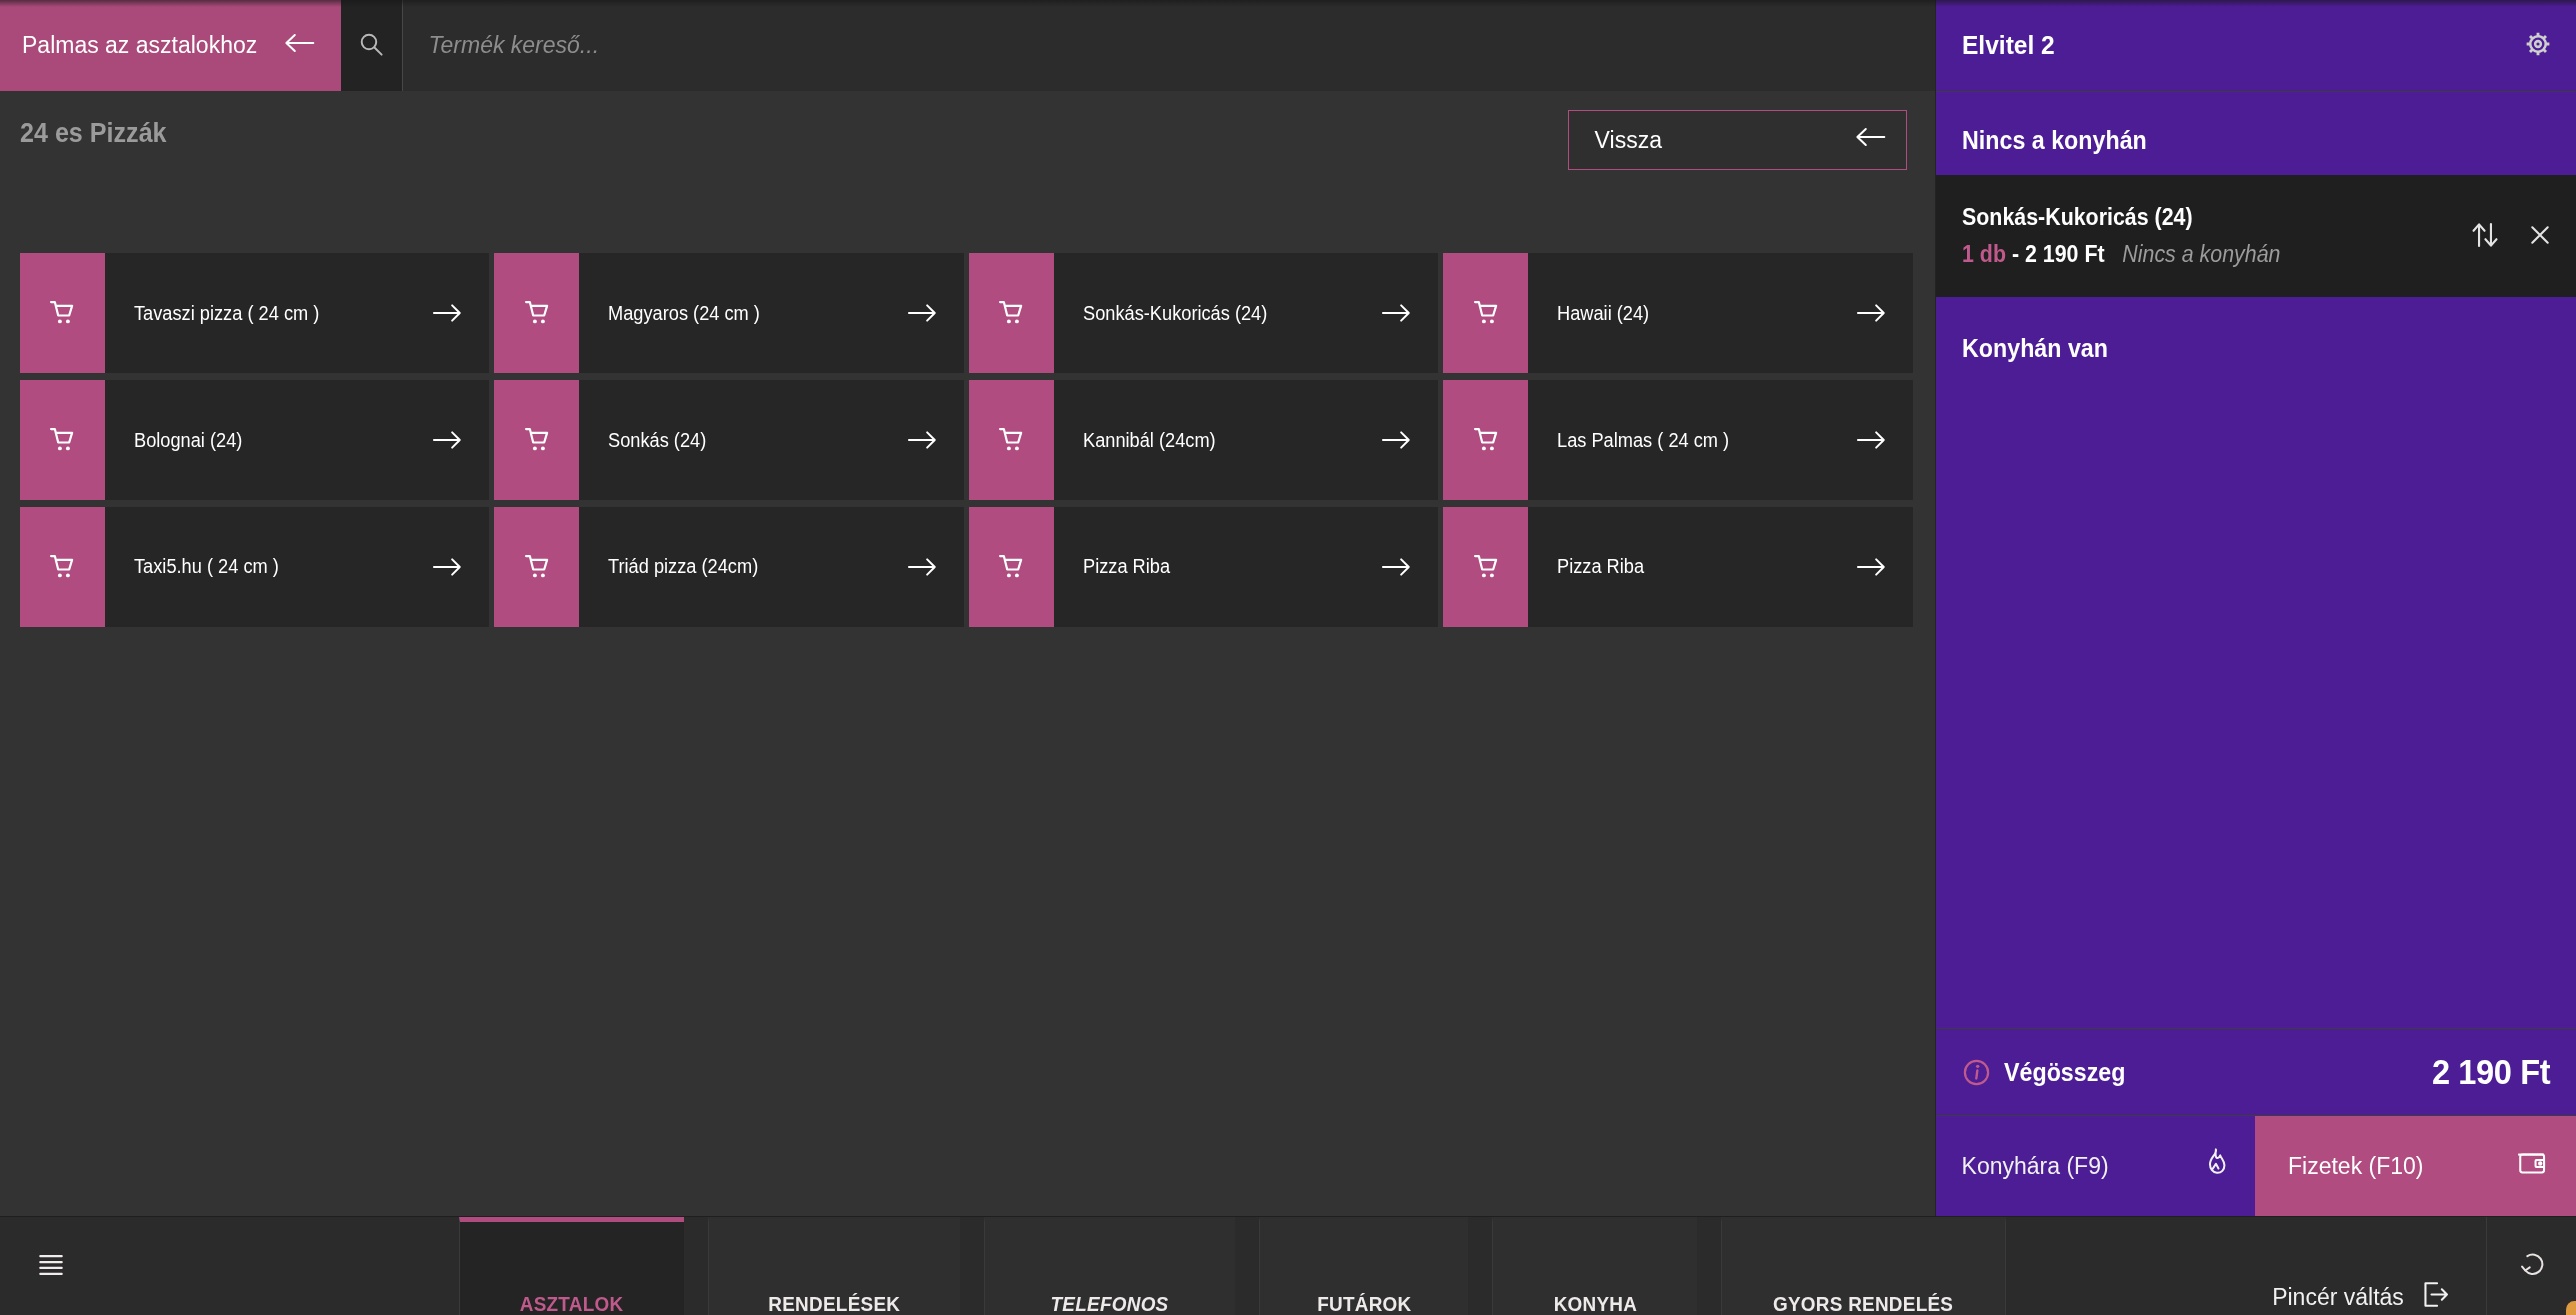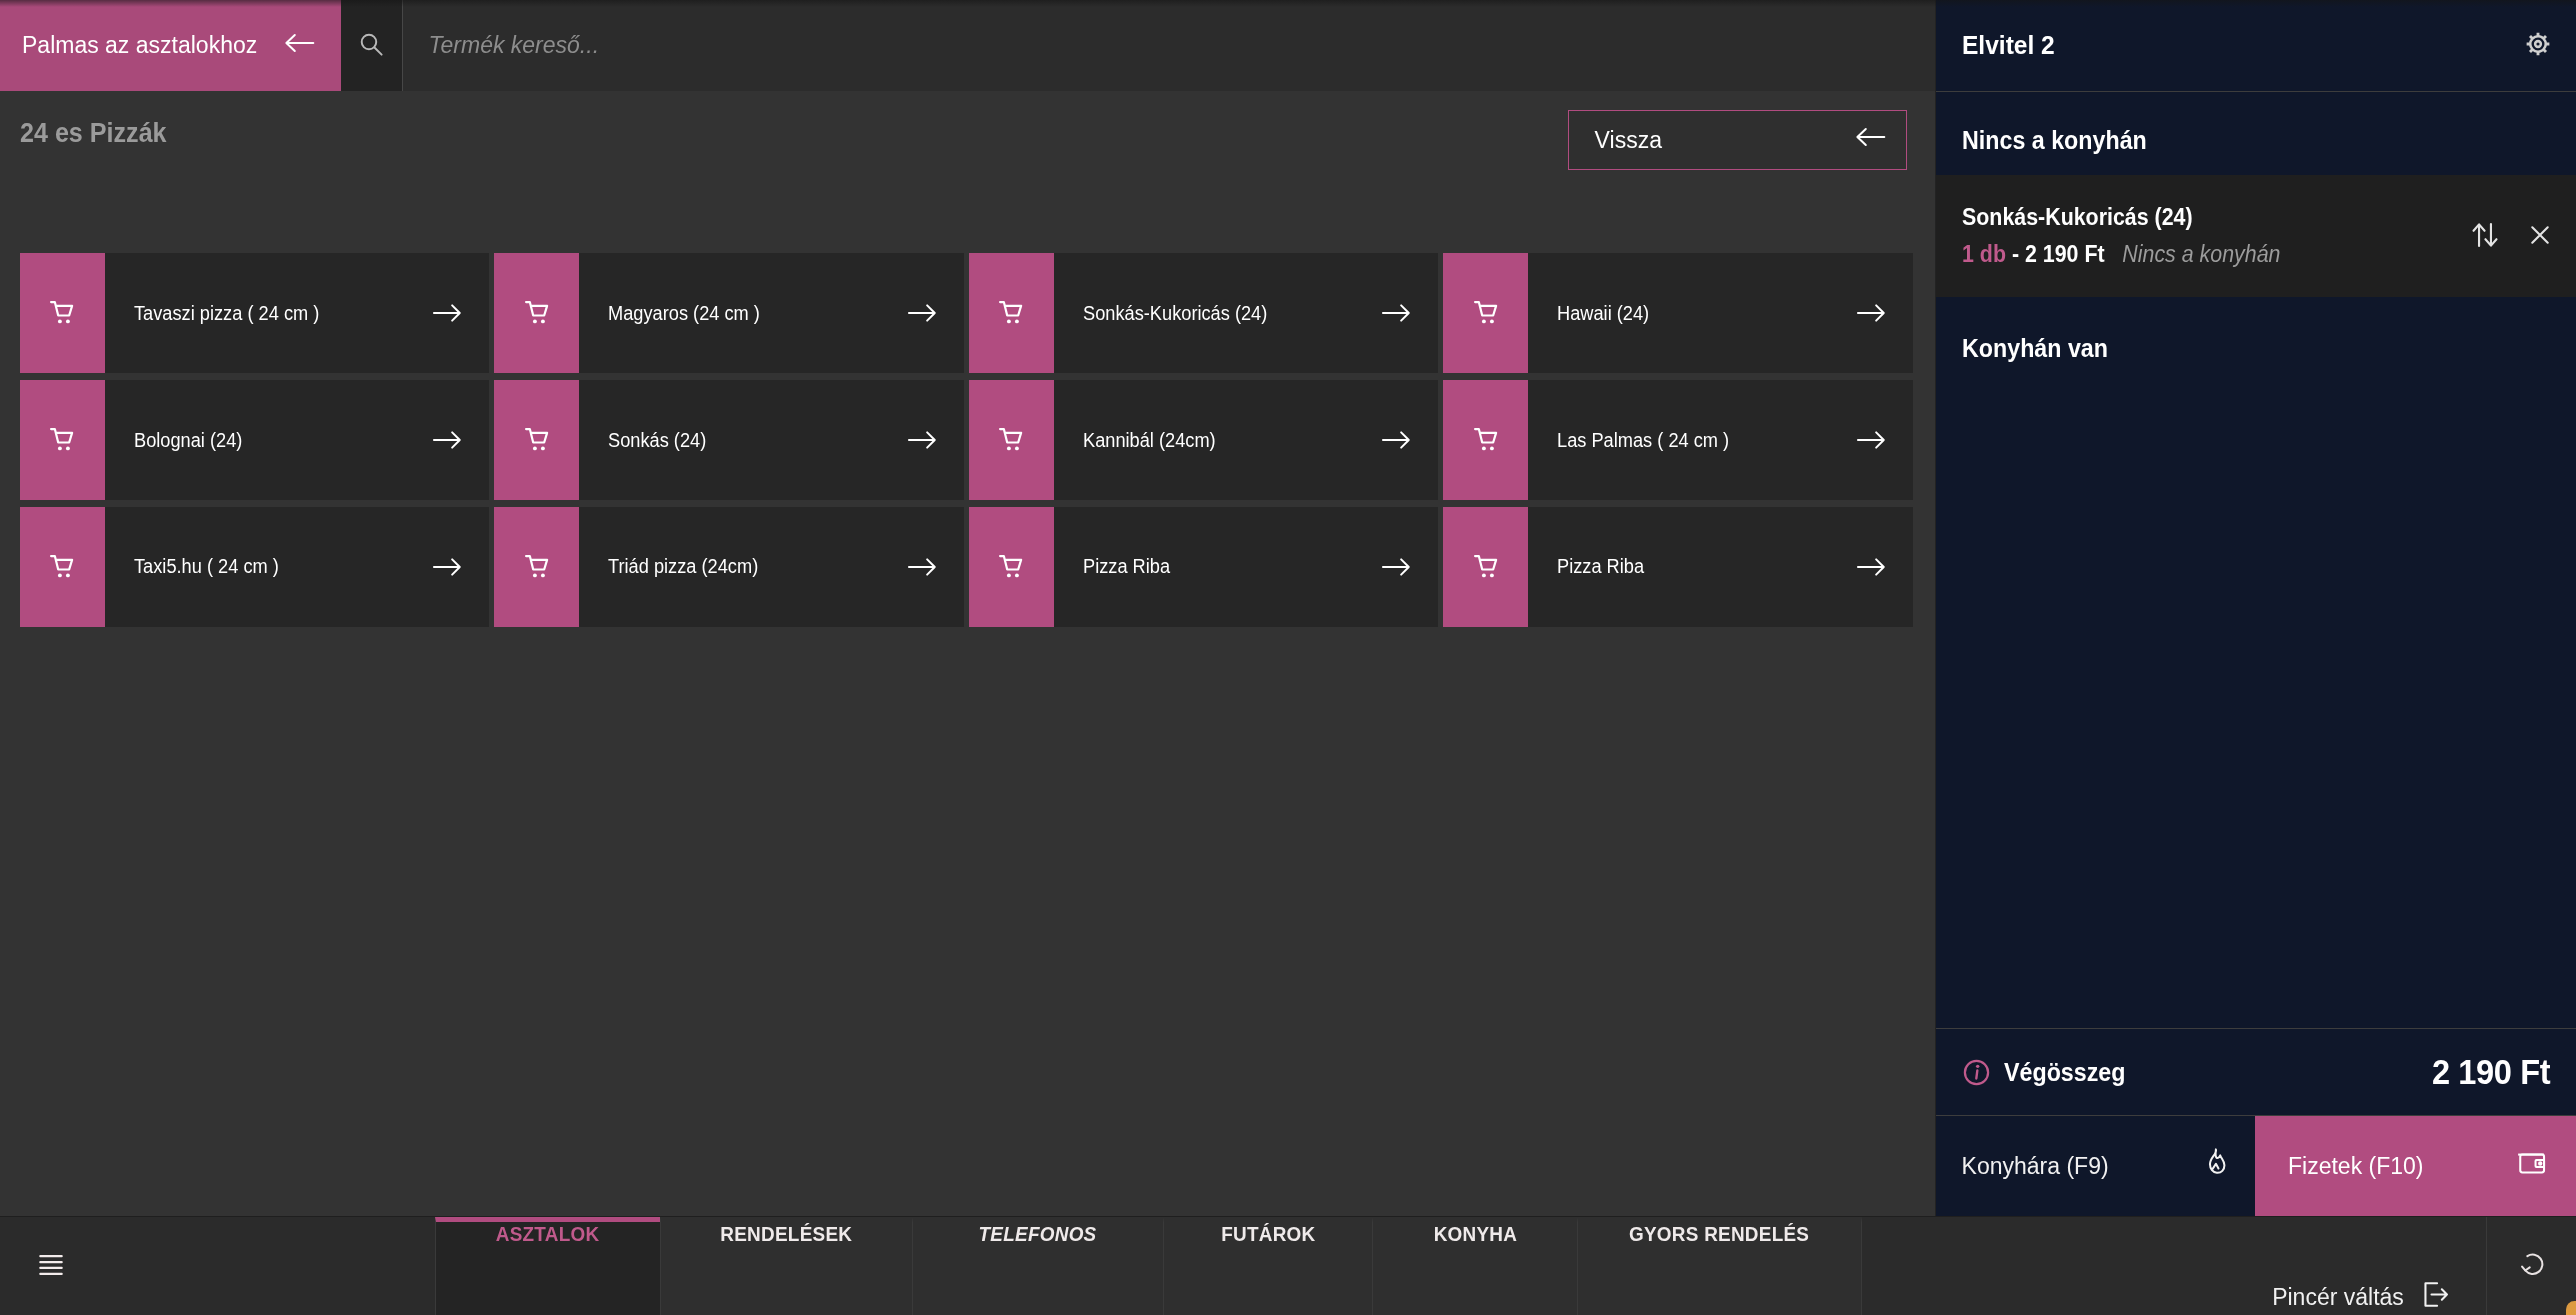--- a/index.html
+++ b/index.html
@@ -32,21 +32,21 @@
   
   .grid { position:absolute; left:19.6px; top:253px; width:1893px;
     display:grid; grid-template-columns:repeat(4,1fr); column-gap:5.1px; row-gap:6.8px; grid-auto-rows:120px; }
   .tile { display:flex; background:#262626; cursor:pointer; }
   .tile-cart { flex:0 0 85px; background:var(--accent,#b14c80); display:flex; align-items:center; justify-content:center; color:#fff; }
   .tile-body { flex:1; min-width:0; display:flex; align-items:center; padding:0 25.6px 0 29px; }
   .tile-name { flex:1; font-size:19.6px; font-weight:normal; line-height:1.45; padding-right:20.4px; }
   .tile-arrow { color:#fff; flex:0 0 auto; display:flex; }
 
   
-  .sidebar { position:absolute; left:1935px; top:0; width:641px; height:1216px; background:#0f172a;
+  .sidebar { position:absolute; left:1935px; top:0; width:641px; height:1216px; background:#4c1d95;
     border-left:0.9px solid #232323; box-sizing:border-box; display:flex; flex-direction:column; }
   .sb-header { flex:0 0 92px; box-sizing:border-box; border-bottom:0.9px solid #3d3d3d;
     display:flex; align-items:center; justify-content:space-between; padding:0 22px 0 25.6px; }
   .sb-title { font-size:26.4px; font-weight:bold; }
   .settings-btn { color:#cfcfcf; cursor:pointer; display:flex; }
   .sb-section-label { font-size:25px; font-weight:bold; padding:34px 25.6px 20.4px; }
   .sb-section-label.second { padding-top:37px; }
   .cart-item { background:#1f1f1f; min-height:122px; box-sizing:border-box; padding:20.4px 24px 20.4px 25.6px;
     display:flex; align-items:center; cursor:pointer; }
   .ci-text { flex:1; min-width:0; }
@@ -69,23 +69,23 @@
     justify-content:space-between; padding:0 24px 0 25.6px; font-size:23px; color:#f1f1f1; cursor:pointer; }
   .btn-pay { flex:1; background:var(--accent,#b14c80); display:flex; align-items:center;
     justify-content:space-between; padding:0 25.6px 0 33px; font-size:23px; color:#fff; cursor:pointer; }
 
   
   .bottombar { position:absolute; left:0; top:1216px; width:2576px; height:100px; background:#2b2b2b;
     border-top:0.9px solid #1f1f1f; box-sizing:border-box; }
   .menu-btn { position:absolute; left:39px; top:0; height:100%; display:flex; align-items:center;
     color:#f3ecec; cursor:pointer; }
   .tabs { position:absolute; left:435px; top:0; height:100%; display:flex; }
-  .tab { box-sizing:border-box; height:100%; display:flex; align-items:flex-start; justify-content:center;
+  .tab { box-sizing:border-box; height:100%; display:flex; align-items:flex-end; justify-content:center;
     background:#2f2f2f; border-left:0.9px solid #3a3a3a; border-top:5.1px solid transparent;
-    font-size:21px; font-weight:bold; color:#efeaea; letter-spacing:0.3px; cursor:pointer; }
+    font-size:21px; font-weight:bold; color:#efeaea; letter-spacing:0.3px; cursor:pointer;margin-left:24px; }
   .tab:last-child { border-right:0.9px solid #3a3a3a; }
   .tab.active { background:#242424; border-top-color:var(--accent,#b14c80); color:var(--accent-text,#c05a8c); }
   .bb-right { position:absolute; right:0; top:0; height:100%; display:flex; align-items:flex-end; }
   .waiter { display:flex; align-items:center; gap:15.3px; font-size:23px; color:#f1f1f1;
     padding-right:36px; cursor:pointer; }
   .bb-divider { width:0.9px; height:100%; background:#3a3a3a; }
   .refresh-btn { width:89px; height:100%; display:flex; align-items:center; justify-content:center;
     color:#e8e2e2; cursor:pointer; }
   .corner { position:absolute; right:0; bottom:0; width:10.2px; height:15.3px;
     background:#dd9a40; border-radius:8.5px 0 0 0; }

